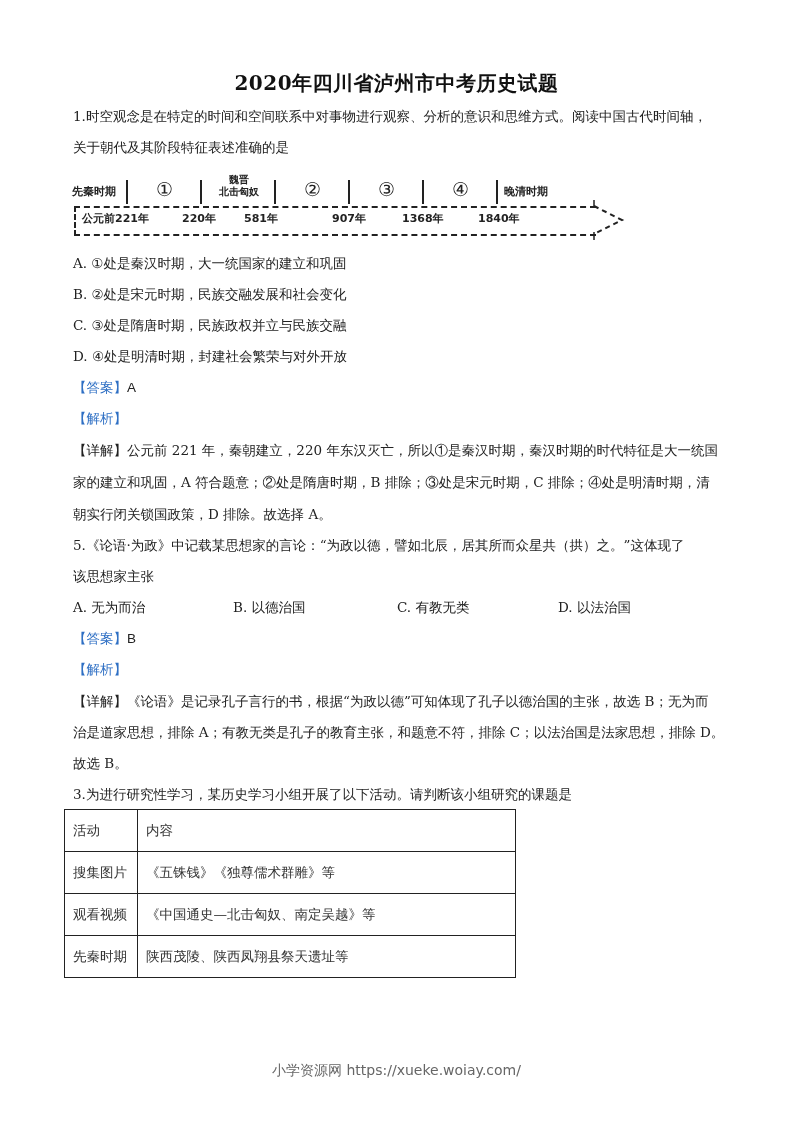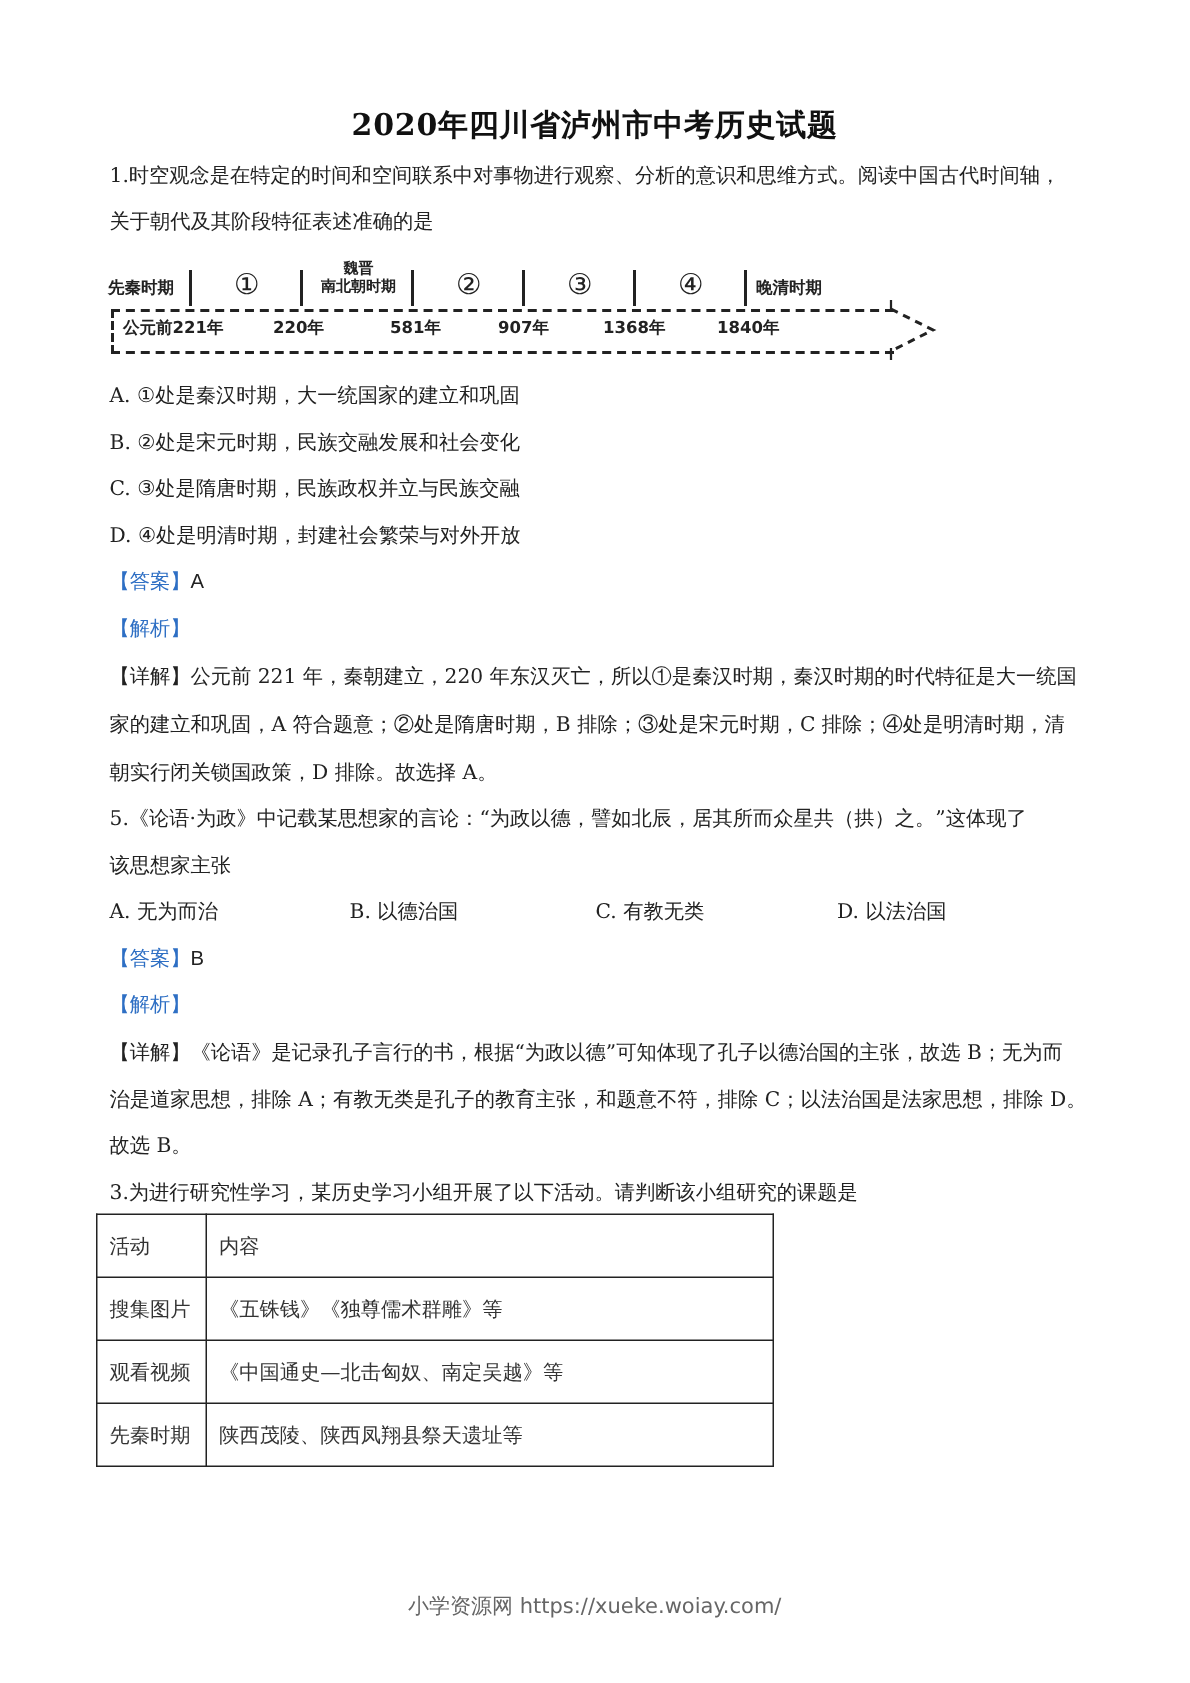--- a/index.html
+++ b/index.html
@@ -53,30 +53,30 @@
   <div class="tl-tick" style="left:128px;"></div>
   <div class="tl-tick" style="left:202px;"></div>
   <div class="tl-tick" style="left:276px;"></div>
   <div class="tl-tick" style="left:350px;"></div>
   <div class="tl-tick" style="left:424px;"></div>
 
   <div class="tl-period" style="left:0px;">先秦时期</div>
   <div class="tl-circle" style="left:84px;">①</div>
   <div class="tl-period small" style="left:134px; width:66px;">
     <div>魏晋</div>
-    <div>南北朝时期</div>
+    <div>北击匈奴</div>
   </div>
   <div class="tl-circle" style="left:232px;">②</div>
   <div class="tl-circle" style="left:306px;">③</div>
   <div class="tl-circle" style="left:380px;">④</div>
   <div class="tl-period" style="left:432px;">晚清时期</div>
 
   <div class="tl-year" style="left:10px;">公元前221年</div>
   <div class="tl-year" style="left:110px;">220年</div>
-  <div class="tl-year" style="left:188px;">581年</div>
+  <div class="tl-year" style="left:172px;">581年</div>
   <div class="tl-year" style="left:260px;">907年</div>
   <div class="tl-year" style="left:330px;">1368年</div>
   <div class="tl-year" style="left:406px;">1840年</div>
 </div>
 
 <div class="line" style="top:255px;">A. ①处是秦汉时期，大一统国家的建立和巩固</div>
 <div class="line" style="top:286px;">B. ②处是宋元时期，民族交融发展和社会变化</div>
 <div class="line" style="top:317px;">C. ③处是隋唐时期，民族政权并立与民族交融</div>
 <div class="line" style="top:348px;">D. ④处是明清时期，封建社会繁荣与对外开放</div>
 

